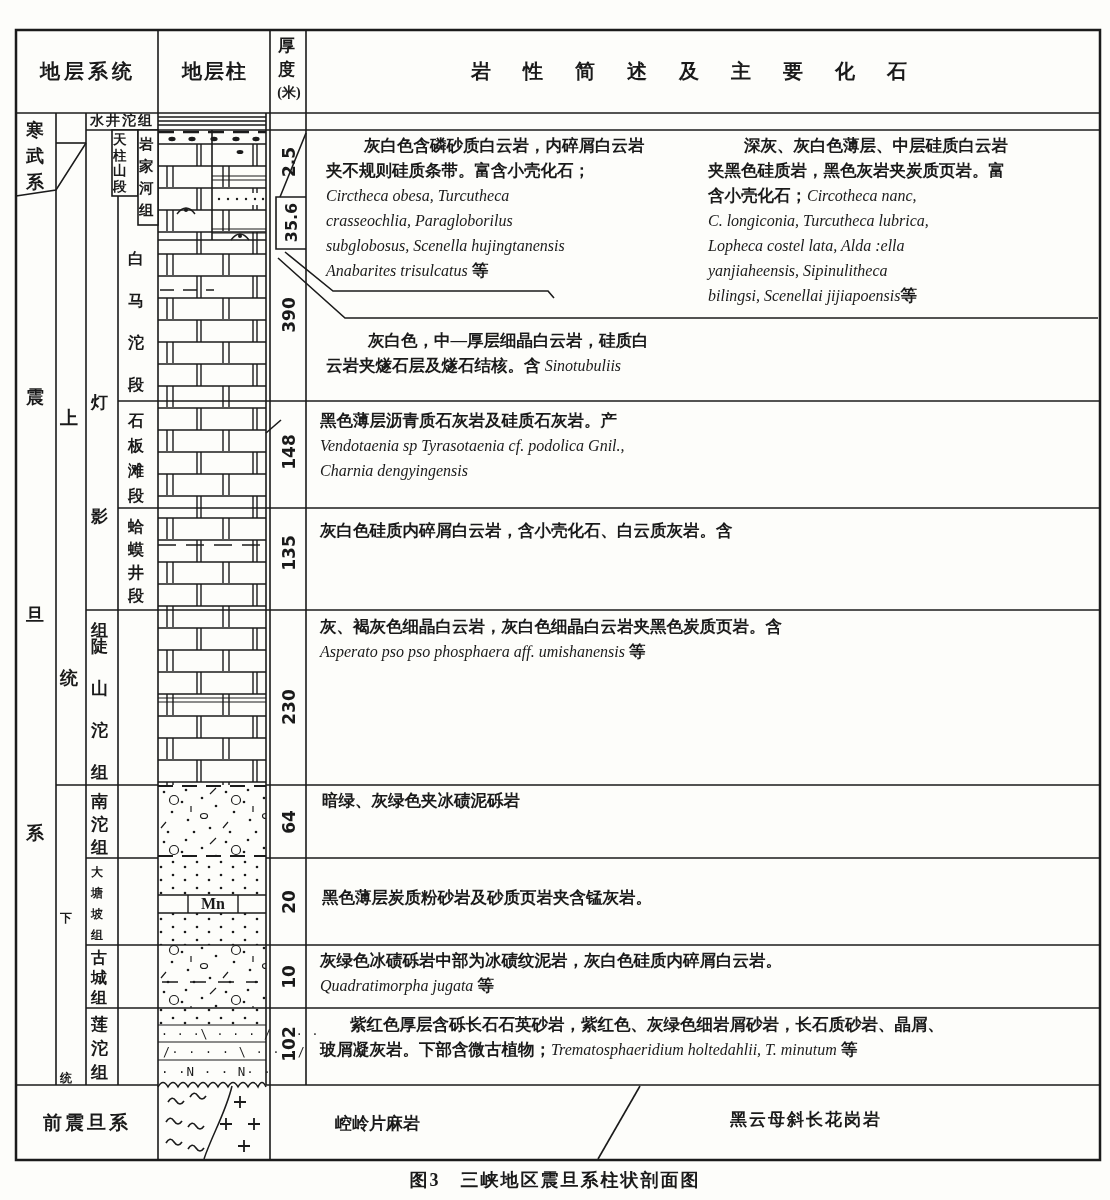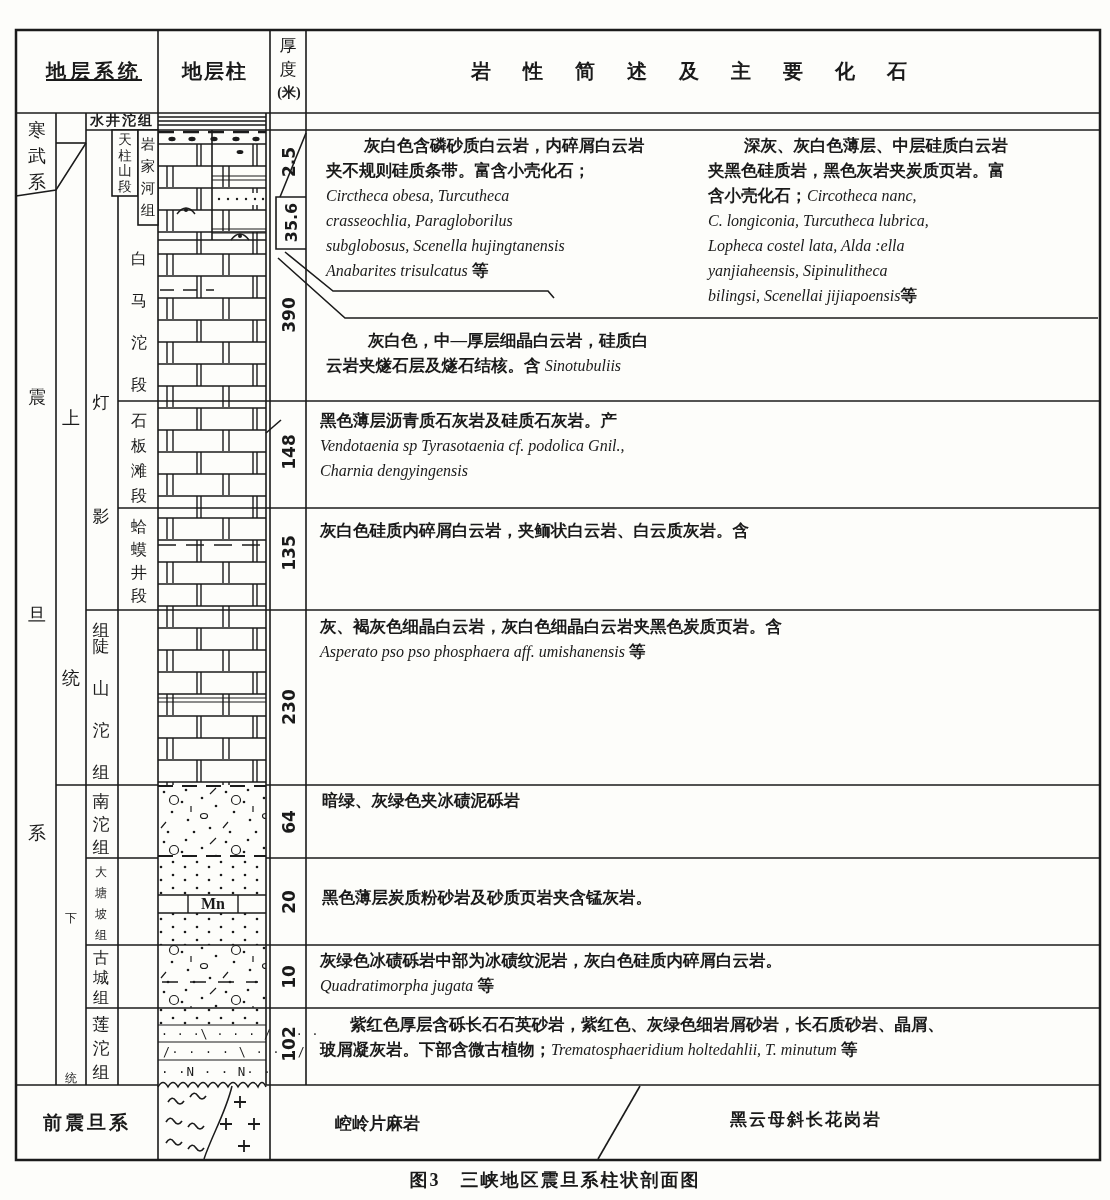--- a/index.html
+++ b/index.html
@@ -2,21 +2,21 @@
 <html><head>
 <meta charset="utf-8">
 <style>
   html,body{margin:0;padding:0;background:#f6f5f1;}
   #canvas{position:relative;width:1110px;height:1200px;background:#fdfdfa;overflow:hidden;
           font-family:"Liberation Serif","DejaVu Serif",serif;color:#1a1a1a;}
   .t{position:absolute;white-space:nowrap;}
   .cn{font-size:16.5px;font-weight:600;}
   .it{font-style:italic;font-weight:500;font-size:16px;}
   .line{line-height:25px;}
-  .vtx{word-break:break-all;text-align:center;white-space:normal;font-weight:400;}
+  .vtx{word-break:break-all;white-space:normal;font-weight:700;}
   .rot{transform:rotate(-90deg);transform-origin:center;font-family:"DejaVu Sans",sans-serif;
        font-size:17px;font-weight:600;text-align:center;}
   .hdr{font-weight:700;font-size:20px;letter-spacing:4px;}
   svg{position:absolute;left:0;top:0;}
   .block{position:absolute;}
 </style>
 </head>
 <body>
 
 <div id="canvas">
@@ -151,21 +151,21 @@
   <g stroke="#1b1b1b" stroke-width="1.6" fill="none">
     <path d="M306 197H276V249H306"></path>
     <path d="M306 133 L280 197"></path>
     <path d="M285 252 L333 291 H548 L554 298"></path>
     <path d="M278 258 L345 318 H1098"></path>
     <path d="M266 433 L281 420"></path>
     <path d="M640 1086 L598 1159"></path>
   </g>
 </svg>
 
-<div class="t hdr" style="left:8px;top:58px;width:134px;text-align:right;text-decoration:underline;">地层系统</div>
+<div class="t hdr" style="left:40px;top:58px;width:134px;text-align:left;">地层系统</div>
 <div class="t hdr" style="left:160px;top:58px;width:110px;text-align:center;letter-spacing:2px;">地层柱</div>
 <div class="t vtx" style="left:278px;top:34px;width:20px;font-size:17px;line-height:24px;">厚度</div>
 <div class="t" style="left:272px;top:84px;width:34px;text-align:center;font-size:14px;font-weight:700;">(米)</div>
 <div class="t hdr" style="left:330px;top:58px;width:750px;text-align:center;letter-spacing:32px;">岩性简述及主要化石</div>
 
 <div class="t vtx" style="left:26px;top:117px;width:22px;font-size:18px;line-height:26px;">寒武系</div>
 <div class="t vtx" style="left:26px;top:288px;width:22px;font-size:18px;line-height:218px;">震旦系</div>
 <div class="t vtx" style="left:60px;top:288px;width:22px;font-size:18px;line-height:260px;">上统</div>
 <div class="t vtx" style="left:60px;top:838px;width:22px;font-size:12px;line-height:160px;">下统</div>
 <div class="t" style="left:20px;top:1110px;width:134px;text-align:center;font-size:19px;font-weight:700;letter-spacing:3px;">前震旦系</div>
@@ -218,21 +218,21 @@
   <div class="line"><span class="cn">云岩夹燧石层及燧石结核。含 </span><span class="it">Sinotubuliis</span></div>
 </div>
 
 <div class="block" style="left:320px;top:408px;width:560px;">
   <div class="line cn">黑色薄层沥青质石灰岩及硅质石灰岩。产</div>
   <div class="line it">Vendotaenia sp  Tyrasotaenia  cf.  podolica Gnil.,</div>
   <div class="line it">Charnia dengyingensis</div>
 </div>
 
 <div class="block" style="left:320px;top:518px;width:680px;">
-  <div class="line cn">灰白色硅质内碎屑白云岩，夹鲕状白云岩、白云质灰岩。含</div>
+  <div class="line cn">灰白色硅质内碎屑白云岩，含小壳化石、白云质灰岩。含</div>
 </div>
 
 <div class="block" style="left:320px;top:614px;width:700px;">
   <div class="line cn">灰、褐灰色细晶白云岩，灰白色细晶白云岩夹黑色炭质页岩。含</div>
   <div class="line"><span class="it">Asperato pso pso phosphaera  aff.  umishanensis</span><span class="cn"> 等</span></div>
 </div>
 
 <div class="block" style="left:322px;top:788px;width:500px;">
   <div class="line cn">暗绿、灰绿色夹冰碛泥砾岩</div>
 </div>

